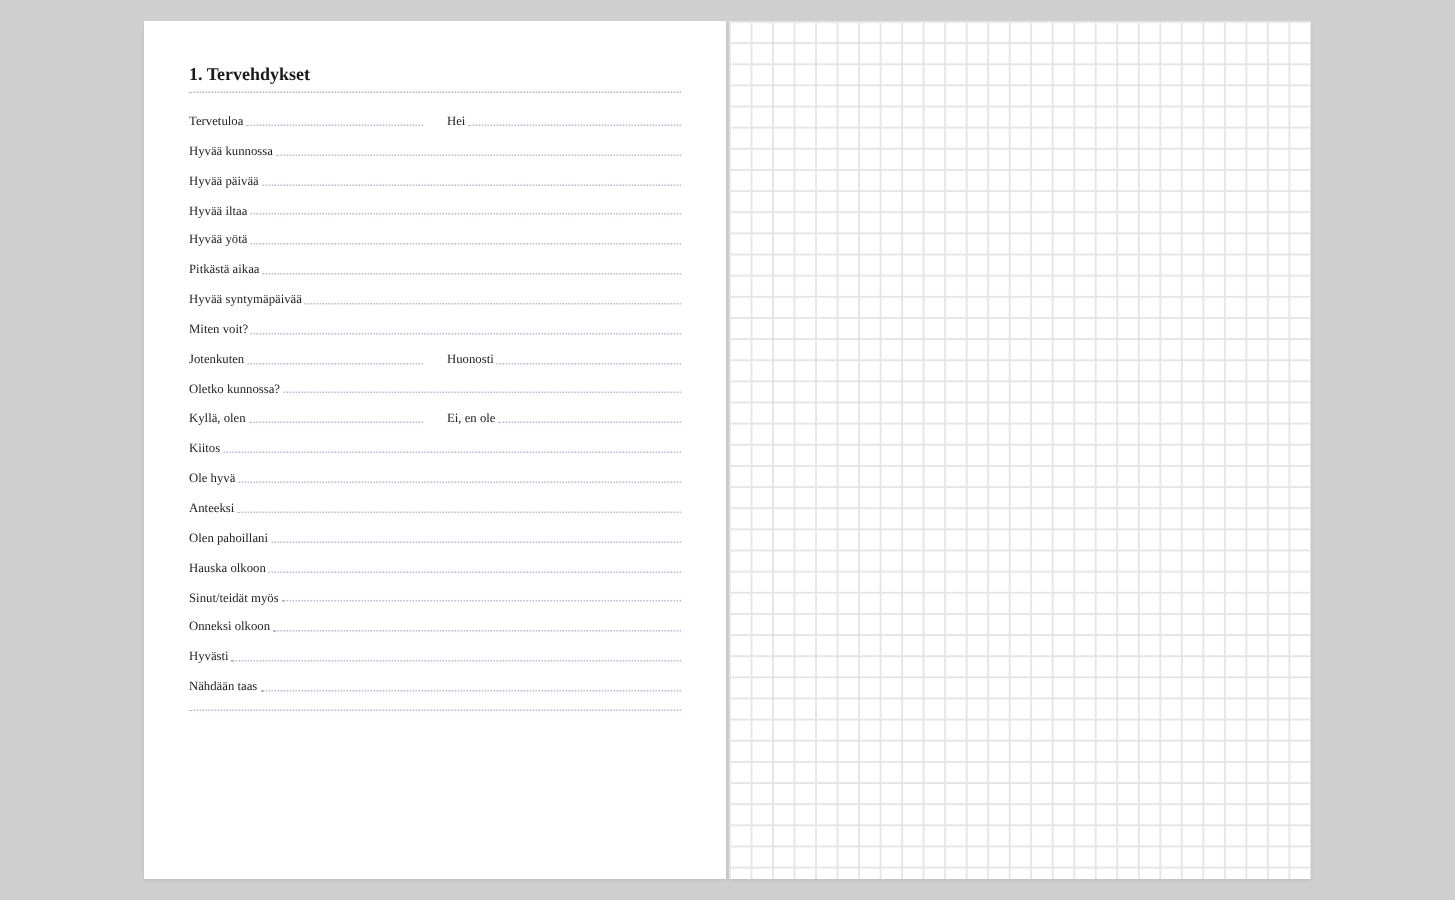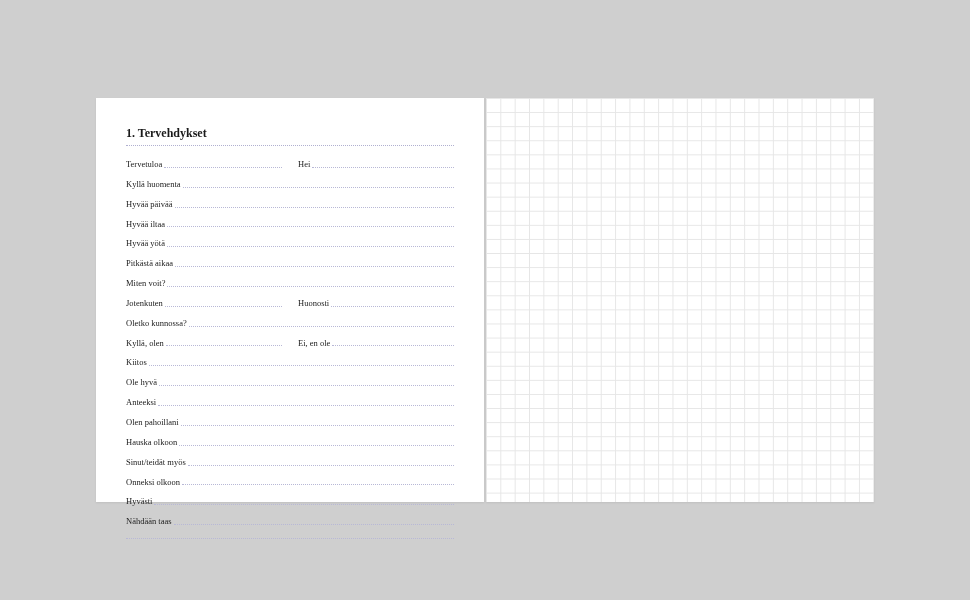--- a/index.html
+++ b/index.html
@@ -12,21 +12,21 @@
     align-items: center;
     font-family: Georgia, 'Times New Roman', serif;
     overflow: hidden;
   }
   .spread {
     display: flex;
     gap: 2px;
   }
   .page {
     width: 388px;
-    height: 404px;
+    height: 572px;
     background: #ffffff;
     box-shadow: 0 1px 2px rgba(0,0,0,0.08);
     position: relative;
   }
   .page-left {
     padding: 28px 30px 20px 30px;
   }
   .heading {
     font-size: 12px;
     font-weight: bold;
@@ -100,21 +100,21 @@
             <span class="term-label">Tervetuloa</span>
             <span class="dotted-fill"></span>
           </div>
           <div class="col term">
             <span class="term-label">Hei</span>
             <span class="dotted-fill"></span>
           </div>
         </div>
         <div class="row single">
           <div class="col term">
-            <span class="term-label">Kyllä huomenta</span>
+            <span class="term-label">Hyvää kunnossa</span>
             <span class="dotted-fill"></span>
           </div>
         </div>
         <div class="row single">
           <div class="col term">
             <span class="term-label">Hyvää päivää</span>
             <span class="dotted-fill"></span>
           </div>
         </div>
         <div class="row single">
@@ -125,20 +125,26 @@
         </div>
         <div class="row single">
           <div class="col term">
             <span class="term-label">Hyvää yötä</span>
             <span class="dotted-fill"></span>
           </div>
         </div>
         <div class="row single">
           <div class="col term">
             <span class="term-label">Pitkästä aikaa</span>
+            <span class="dotted-fill"></span>
+          </div>
+        </div>
+        <div class="row single">
+          <div class="col term">
+            <span class="term-label">Hyvää syntymäpäivää</span>
             <span class="dotted-fill"></span>
           </div>
         </div>
         <div class="row single">
           <div class="col term">
             <span class="term-label">Miten voit?</span>
             <span class="dotted-fill"></span>
           </div>
         </div>
         <div class="row">

